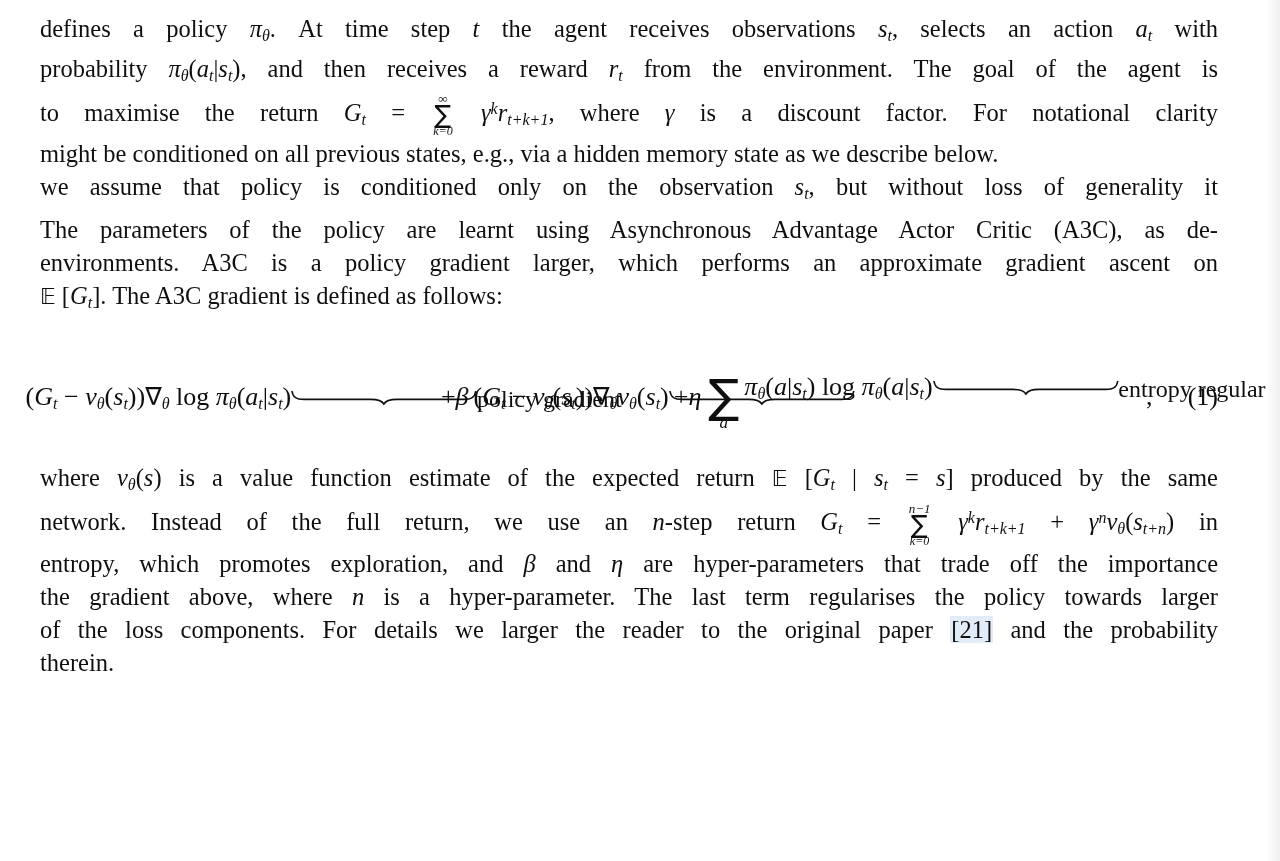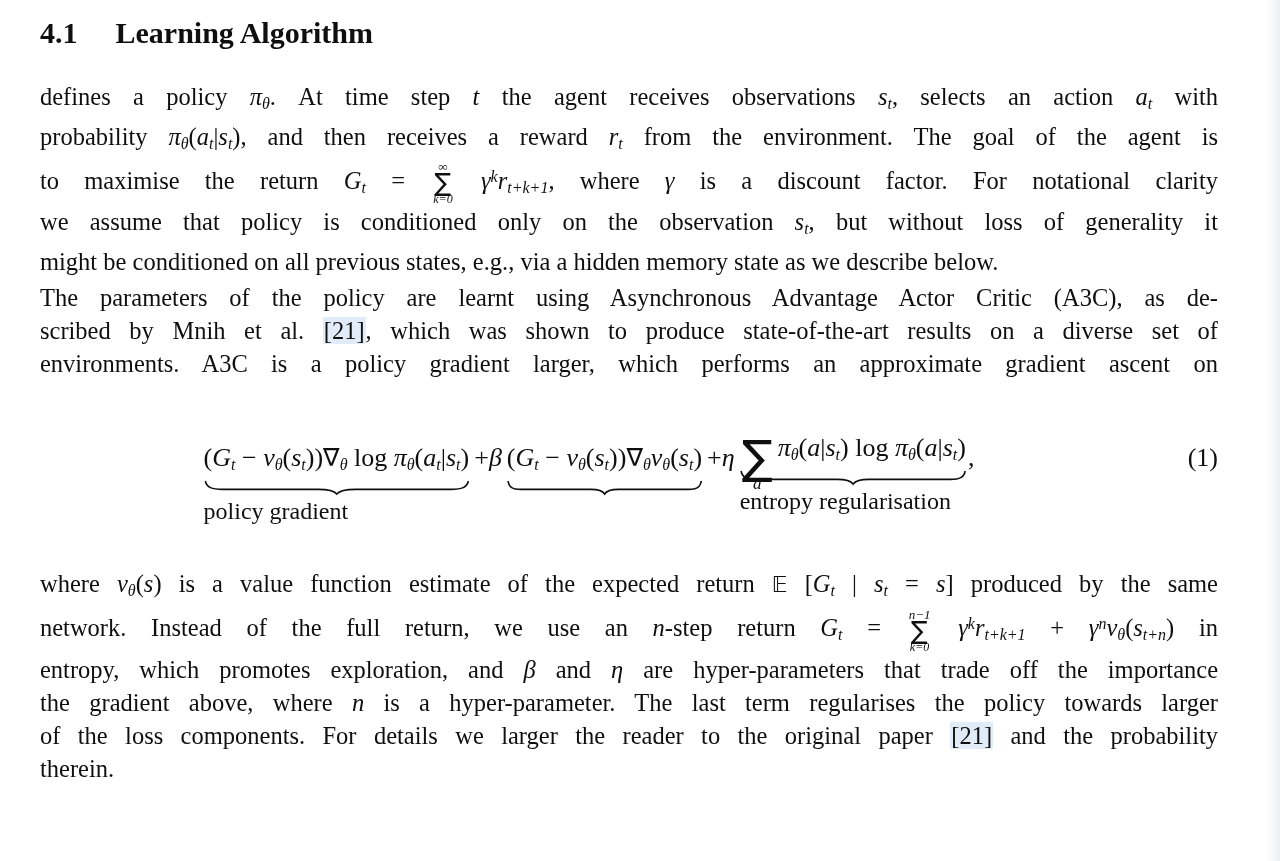--- a/index.html
+++ b/index.html
@@ -37,21 +37,21 @@
   .istop{font-size:13px;line-height:11px;font-style:italic;
          font-family:"Liberation Serif","DejaVu Sans",serif;}
   .ismid{font-size:25px;line-height:21px;font-family:"DejaVu Sans",sans-serif;}
   .isbot{font-size:12px;line-height:12px;font-style:italic;
          font-family:"Liberation Serif","DejaVu Sans",serif;}
 
   
   .equation{margin:46px 0 42px 0;}
   .eq-row{display:flex;justify-content:center;align-items:flex-start;
           position:relative;padding-right:80px;}
-  .eqcol{display:flex;flex-direction:column;align-items:flex-start;}
+  .eqcol{display:flex;flex-direction:row;align-items:center;}
   .eqcol .expr{height:44px;display:flex;align-items:center;
                white-space:nowrap;font-size:26px;}
   .grp{margin-top:10px;}
   .grp.g3{margin-top:0;}
   .expr3{height:64px;}
   .op{margin-top:10px;}
   .op .expr{padding:0 5px;}
   .comma .expr{padding:0 0 0 2px;}
   .bigsum{display:flex;flex-direction:column;align-items:center;
           align-self:flex-start;margin:11px 5px 0 2px;}
@@ -60,38 +60,35 @@
   .brace{width:100%;height:13px;margin-top:1px;overflow:visible;display:block;}
   .eqlabel{font-size:24px;margin-top:4px;white-space:nowrap;}
   .eqnum{position:absolute;right:0;top:10px;height:44px;display:flex;
          align-items:center;font-size:26px;}
   .grptext{display:inline-block;white-space:nowrap;}
 </style>
 </head>
 <body>
 
 <div class="page">
-  <div class="heading">
-    <span class="num">4.1</span><span>Learning Algorithm</span>
-  </div>
   <div class="para" id="para-0">
       <div class="line"><span class="rt">defines a policy </span><span class="ri">π</span><span class="rsub">θ</span><span class="rt">. At time step </span><span class="ri">t</span><span class="rt"> the agent receives observations </span><span class="ri">s</span><span class="rsub">t</span><span class="rt">, selects an action </span><span class="ri">a</span><span class="rsub">t</span><span class="rt"> with</span></div>
       <div class="line"><span class="rt">probability </span><span class="ri">π</span><span class="rsub">θ</span><span class="rt">(</span><span class="ri">a</span><span class="rsub">t</span><span class="rt">|</span><span class="ri">s</span><span class="rsub">t</span><span class="rt">), and then receives a reward </span><span class="ri">r</span><span class="rsub">t</span><span class="rt"> from the environment. The goal of the agent is</span></div>
       <div class="line"><span class="rt">to maximise the return </span><span class="ri">G</span><span class="rsub">t</span><span class="rt"> = </span><span class="risum">
           <span class="istop">∞</span>
           <span class="ismid">∑</span>
           <span class="isbot">k=0</span>
         </span><span class="rt"> </span><span class="ri">γ</span><span class="rsup">k</span><span class="ri">r</span><span class="rsub">t+k+1</span><span class="rt">, where </span><span class="ri">γ</span><span class="rt"> is a discount factor. For notational clarity</span></div>
+      <div class="line last"><span class="rt">might be conditioned on all previous states, e.g., via a hidden memory state as we describe below.</span></div>
       <div class="line"><span class="rt">we assume that policy is conditioned only on the observation </span><span class="ri">s</span><span class="rsub">t</span><span class="rt">, but without loss of generality it</span></div>
-      <div class="line last"><span class="rt">might be conditioned on all previous states, e.g., via a hidden memory state as we describe below.</span></div>
     </div>
   <div class="para" id="para-1">
       <div class="line"><span class="rt">The parameters of the policy are learnt using Asynchronous Advantage Actor Critic (A3C), as de-</span></div>
-      <div class="line"><span class="rt">scribed by Mnih et al. </span><span class="rcite">[21]</span><span class="rt">, which was shown to produce state-of-the-art results on a diverse set of</span></div>
       <div class="line"><span class="rt">environments. A3C is a policy gradient larger, which performs an approximate gradient ascent on</span></div>
+      <div class="line last"><span class="rbb">𝔼</span><span class="rt"> [</span><span class="ri">G</span><span class="rsub">t</span><span class="rt">]. The A3C gradient is defined as follows:</span></div>
     </div>
   <div class="equation" id="equation">
       <div class="eq-row">
         <div class="eqcol grp">
           <div class="expr">
             <span class="grptext"><span class="rt">(</span><span class="ri">G</span><span class="rsub">t</span><span class="rt"> − </span><span class="ri">v</span><span class="rsub">θ</span><span class="rt">(</span><span class="ri">s</span><span class="rsub">t</span><span class="rt">))</span><span class="rsym">∇</span><span class="rsub">θ</span><span class="rt"> log </span><span class="ri">π</span><span class="rsub">θ</span><span class="rt">(</span><span class="ri">a</span><span class="rsub">t</span><span class="rt">|</span><span class="ri">s</span><span class="rsub">t</span><span class="rt">)</span></span>
           </div>
           <svg class="brace" viewBox="0 0 200 14" preserveAspectRatio="none">
             <path d="M1,0 C2,7 6,9 14,9 L86,9 C94,9 98,10.5 100,14 C102,10.5 106,9 114,9 L186,9 C194,9 198,7 199,0" fill="none" stroke="#0f0f0f" stroke-width="1.6" vector-effect="non-scaling-stroke"></path>
           </svg>

